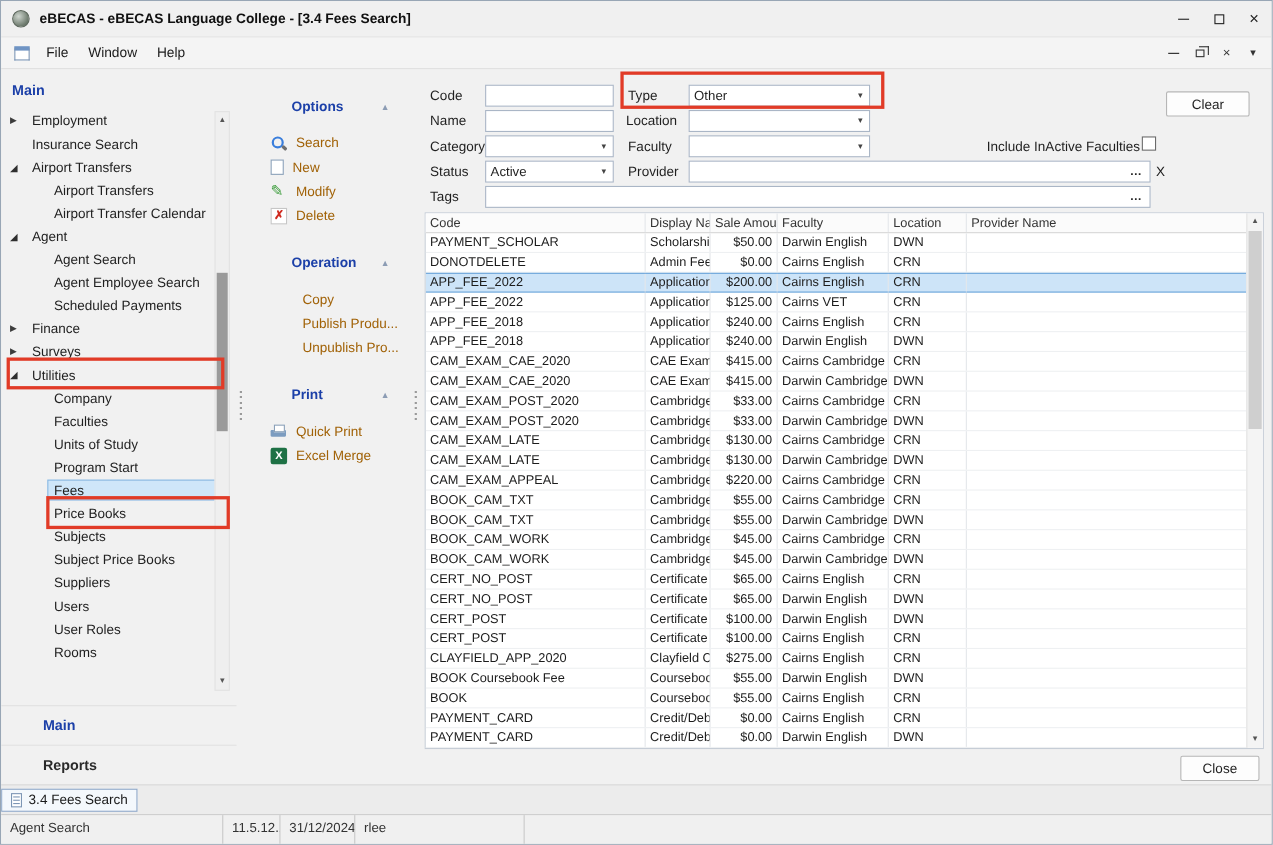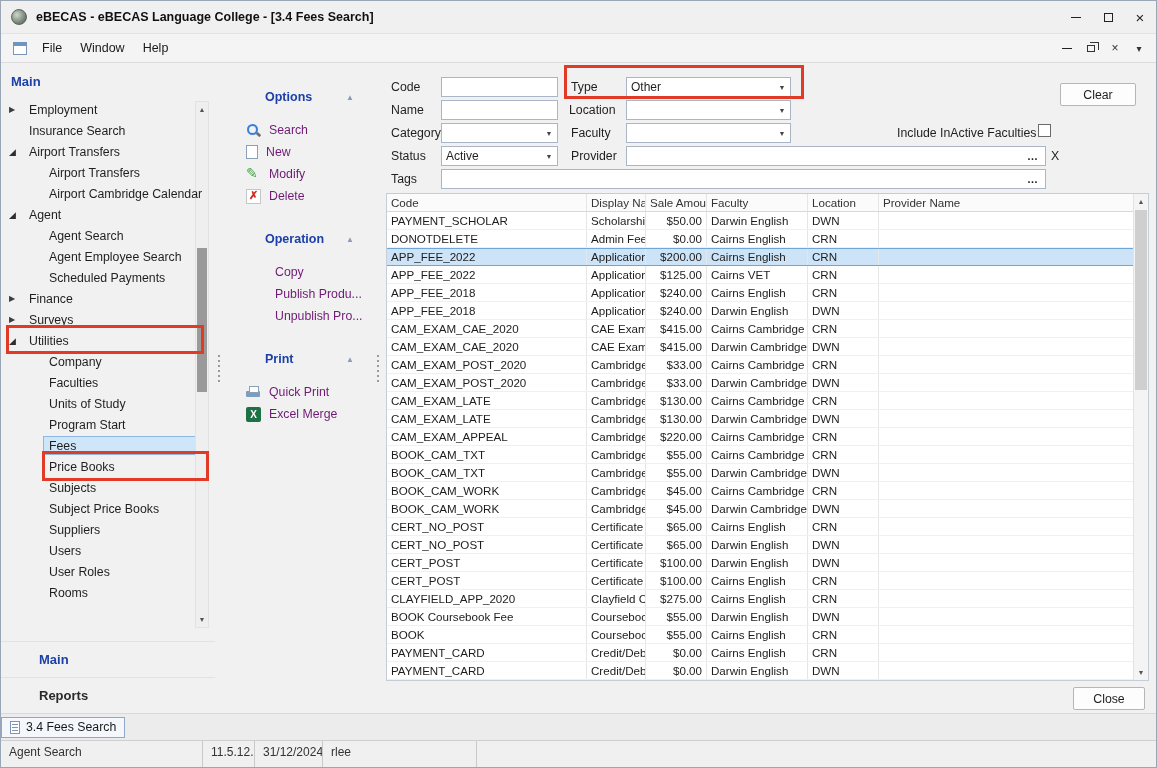--- a/index.html
+++ b/index.html
@@ -61,21 +61,21 @@
 .s1{left:214px;}
 .s2{left:373px;}
 .dots{position:absolute;left:3px;top:292px;width:2px;height:28px;background-image:repeating-linear-gradient(#9a9a9a 0 2px,transparent 2px 5px);}
 
 
 .actions{position:absolute;left:222px;top:0;width:151px;height:100%;padding-top:24px;}
 .agroup{margin-bottom:22px;}
 .ahead{display:flex;align-items:center;height:20px;margin-bottom:12px;padding-left:42px;padding-right:20px;cursor:pointer;}
 .ahead-label{flex:1;color:#1c40a8;font-weight:bold;font-size:12.5px;}
 .ahead-arrow{font-size:8px;color:#8c9cb4;}
-.aitem{display:flex;align-items:center;height:22px;padding-left:23px;gap:8px;cursor:pointer;font-size:12.3px;color:#701a75;white-space:nowrap;}
+.aitem{display:flex;align-items:center;height:22px;padding-left:23px;gap:8px;cursor:pointer;font-size:12.3px;color:#a16207;white-space:nowrap;}
 .aitem.noicon{padding-left:52px;}
 .aicon{width:15px;height:15px;flex:none;position:relative;display:inline-block;}
 .search-icon::before{content:"";position:absolute;left:1px;top:1px;width:7px;height:7px;border:2px solid #3a7edc;border-radius:50%;}
 .search-icon::after{content:"";position:absolute;left:10px;top:10px;width:5px;height:3px;background:#707070;transform:rotate(42deg);border-radius:1px;}
 .new-document-icon{width:12px;height:14px;background:#fff;border:1px solid #8ba1b9;}
 .modify-pencil-icon::before{content:"✎";position:absolute;left:0;top:-2px;font-size:14px;color:#3f9e3f;}
 .delete-x-icon{border:1px solid #c6c6c6;background:#fff;}
 .delete-x-icon::before{content:"✗";position:absolute;left:2px;top:-1px;font-size:11px;color:#d02b20;font-weight:bold;}
 .quick-print-icon::before{content:"";position:absolute;left:0;top:6px;width:14px;height:6px;background:#7c9cc0;border-radius:1px;}
 .quick-print-icon::after{content:"";position:absolute;left:3px;top:1px;width:8px;height:5px;background:#fff;border:1px solid #8aa0b8;}
@@ -177,21 +177,21 @@
           <div class="tree-item">
             <span class="expander exp">◢</span>
             <span class="tree-label">Airport Transfers</span>
           </div>
           <div class="tree-item lvl1">
             <span class="expander"></span>
             <span class="tree-label">Airport Transfers</span>
           </div>
           <div class="tree-item lvl1">
             <span class="expander"></span>
-            <span class="tree-label">Airport Cambridge Calendar</span>
+            <span class="tree-label">Airport Transfer Calendar</span>
           </div>
           <div class="tree-item">
             <span class="expander exp">◢</span>
             <span class="tree-label">Agent</span>
           </div>
           <div class="tree-item lvl1">
             <span class="expander"></span>
             <span class="tree-label">Agent Search</span>
           </div>
           <div class="tree-item lvl1">

